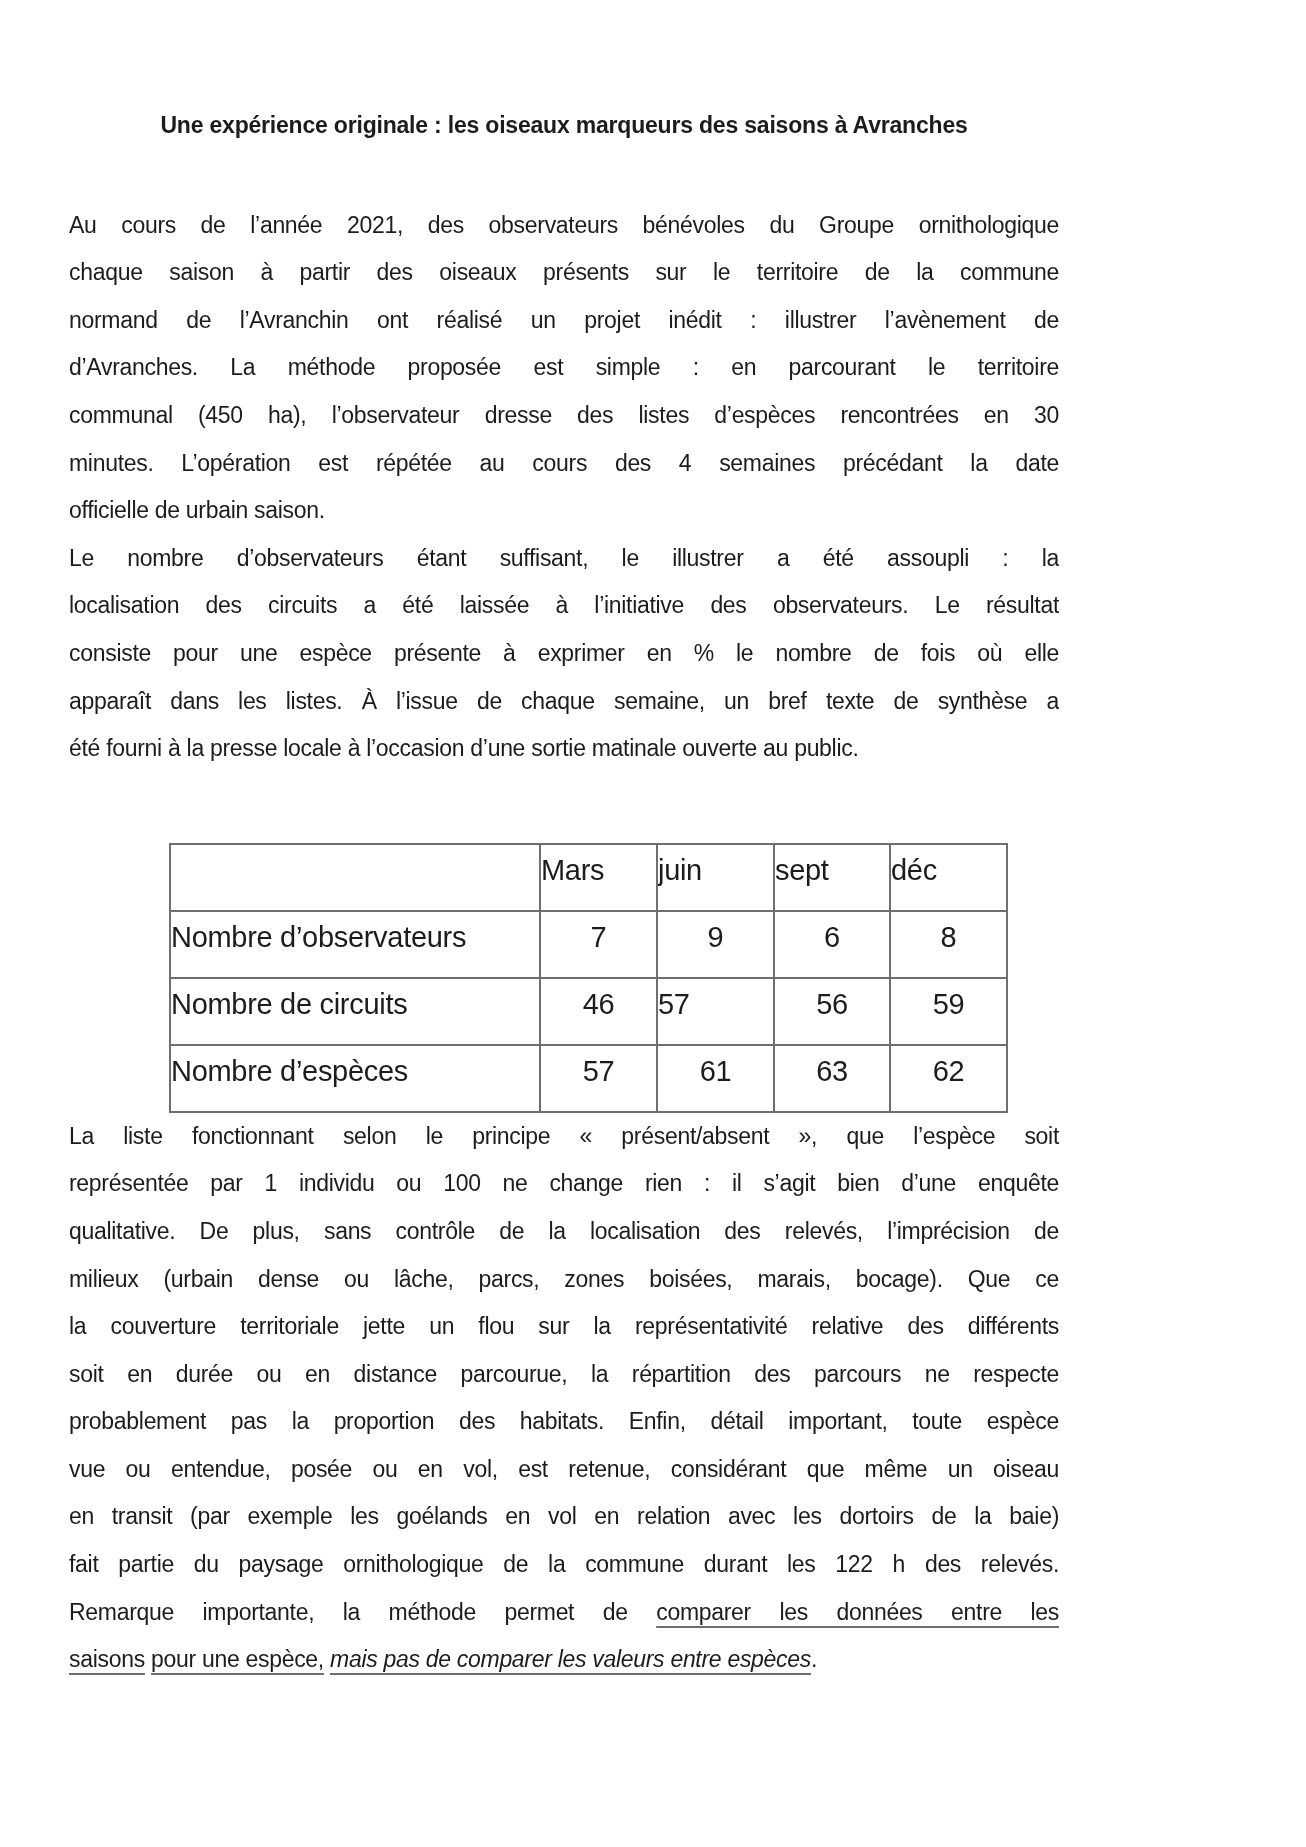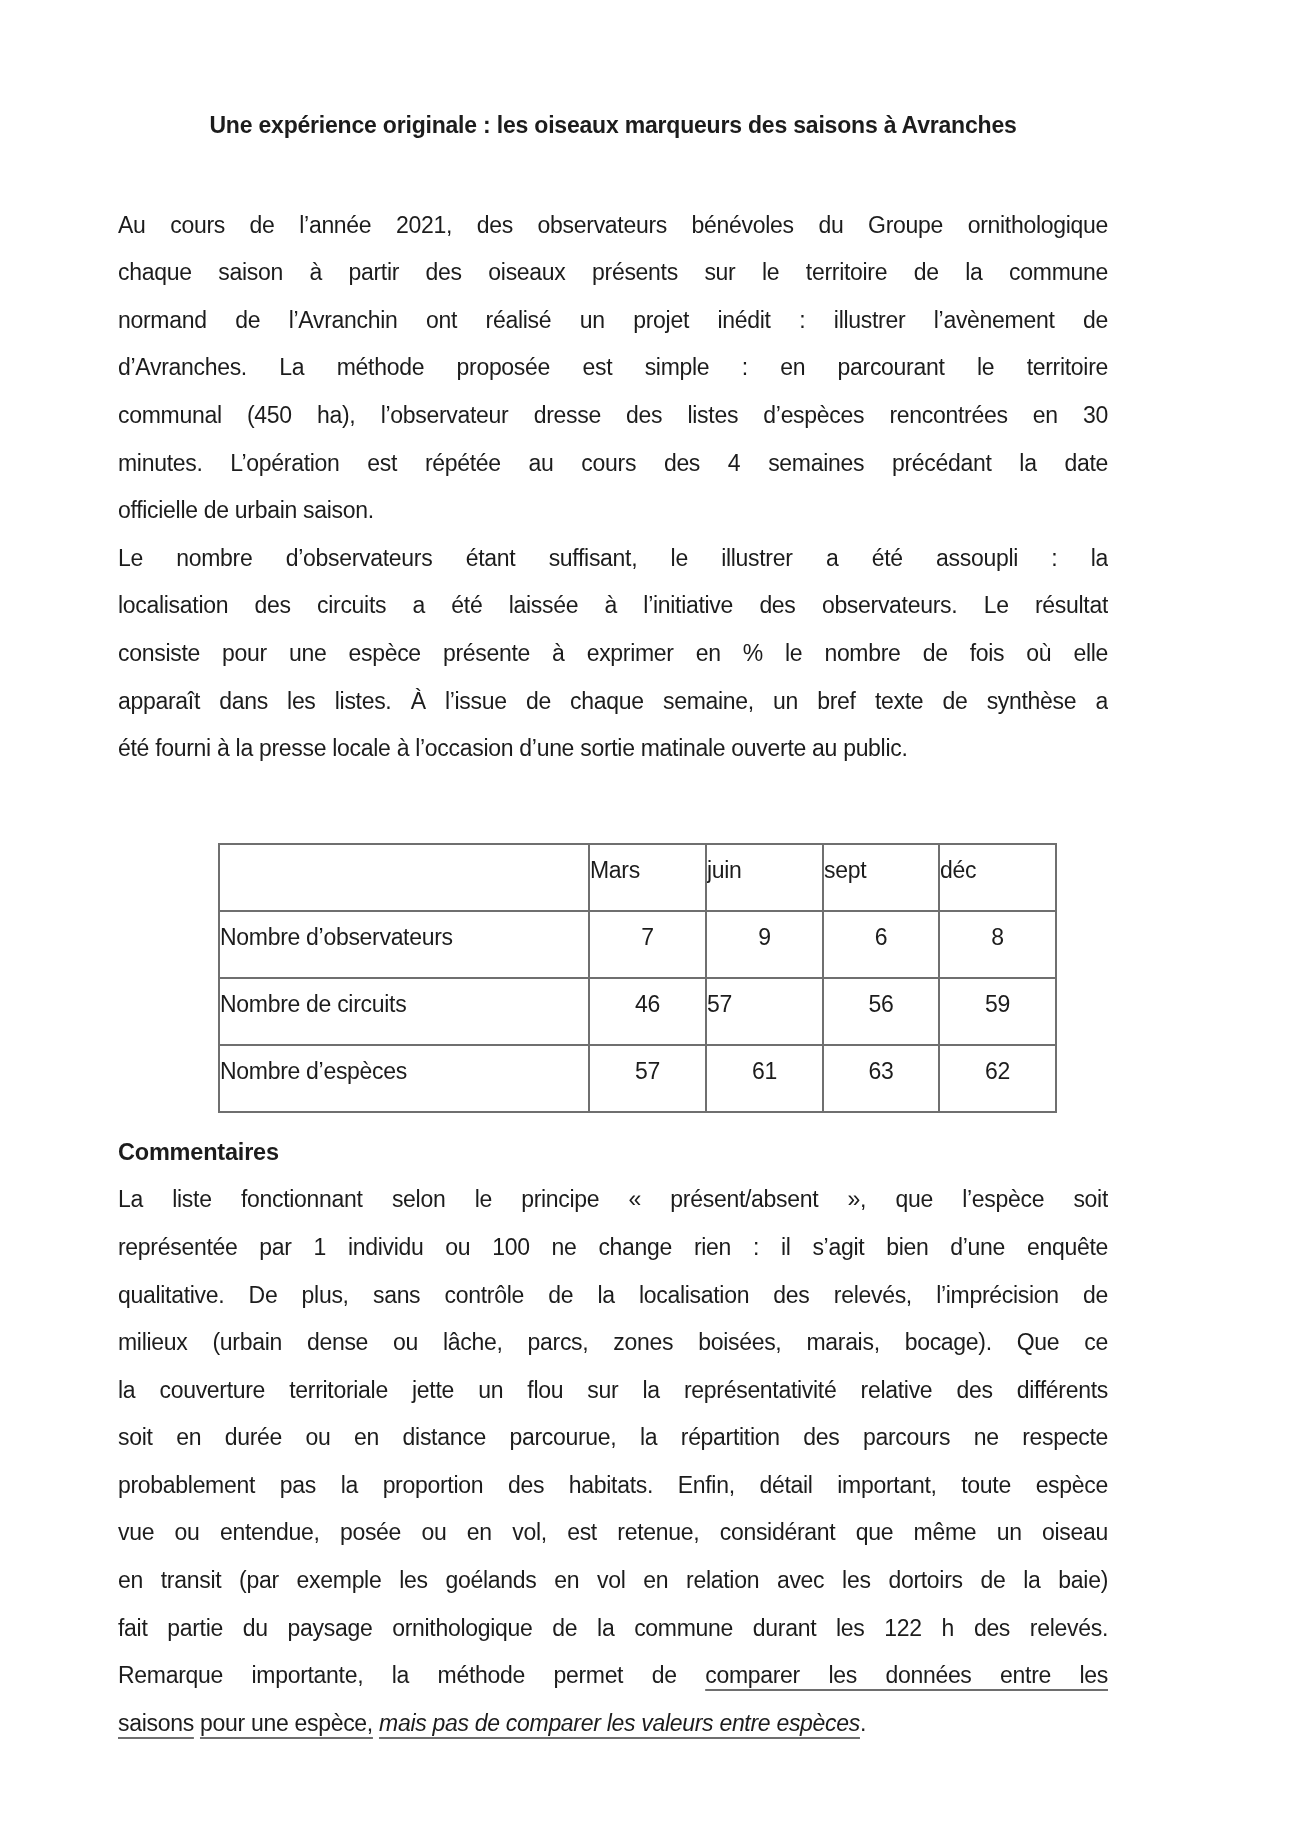--- a/index.html
+++ b/index.html
@@ -8,21 +8,21 @@
     background: #ffffff;
   }
   body {
     width: 1306px;
     height: 1847px;
     font-family: "Liberation Sans", "DejaVu Sans", sans-serif;
     color: #1c1c1c;
     overflow: hidden;
   }
   .content {
-    padding-left: 118px;
+    padding-left: 69px;
     width: 990px;
   }
   .doc-title {
     margin-top: 102px;
     font-size: 23px;
     font-weight: bold;
     text-align: center;
     line-height: 47.6px;
     height: 47.6px;
     letter-spacing: -0.2px;
@@ -59,21 +59,21 @@
     table-layout: fixed;
     margin-left: 100px;
     margin-top: 70px;
     width: 837px;
   }
   .obs-table td {
     border: 2px solid #6f6f6f;
     height: 56px;
     vertical-align: top;
     padding: 9px 0 0 0;
-    font-size: 23px;
+    font-size: 29px;
     letter-spacing: -0.3px;
     line-height: 32px;
     overflow: hidden;
   }
   .c-label { text-align: left; padding-left: 38px; }
   .c-left  { text-align: left; padding-left: 8px; }
   .c-center { text-align: center; }
   .comments-heading {
     margin-top: 16px;
     font-size: 23.5px;
@@ -141,21 +141,20 @@
       <tr>
         <td class="c-label">Nombre d’espèces</td>
         <td class="c-center">57</td>
         <td class="c-center">61</td>
         <td class="c-center">63</td>
         <td class="c-center">62</td>
       </tr>
     </tbody>
   </table>
 
-  <div class="comments-heading">Commentaires</div>
 
   <div class="para">
       <div class="line">La liste fonctionnant selon le principe « présent/absent », que l’espèce soit</div>
       <div class="line">représentée par 1 individu ou 100 ne change rien : il s’agit bien d’une enquête</div>
       <div class="line">qualitative. De plus, sans contrôle de la localisation des relevés, l’imprécision de</div>
       <div class="line">milieux (urbain dense ou lâche, parcs, zones boisées, marais, bocage). Que ce</div>
       <div class="line">la couverture territoriale jette un flou sur la représentativité relative des différents</div>
       <div class="line">soit en durée ou en distance parcourue, la répartition des parcours ne respecte</div>
       <div class="line">probablement pas la proportion des habitats. Enfin, détail important, toute espèce</div>
       <div class="line">vue ou entendue, posée ou en vol, est retenue, considérant que même un oiseau</div>

